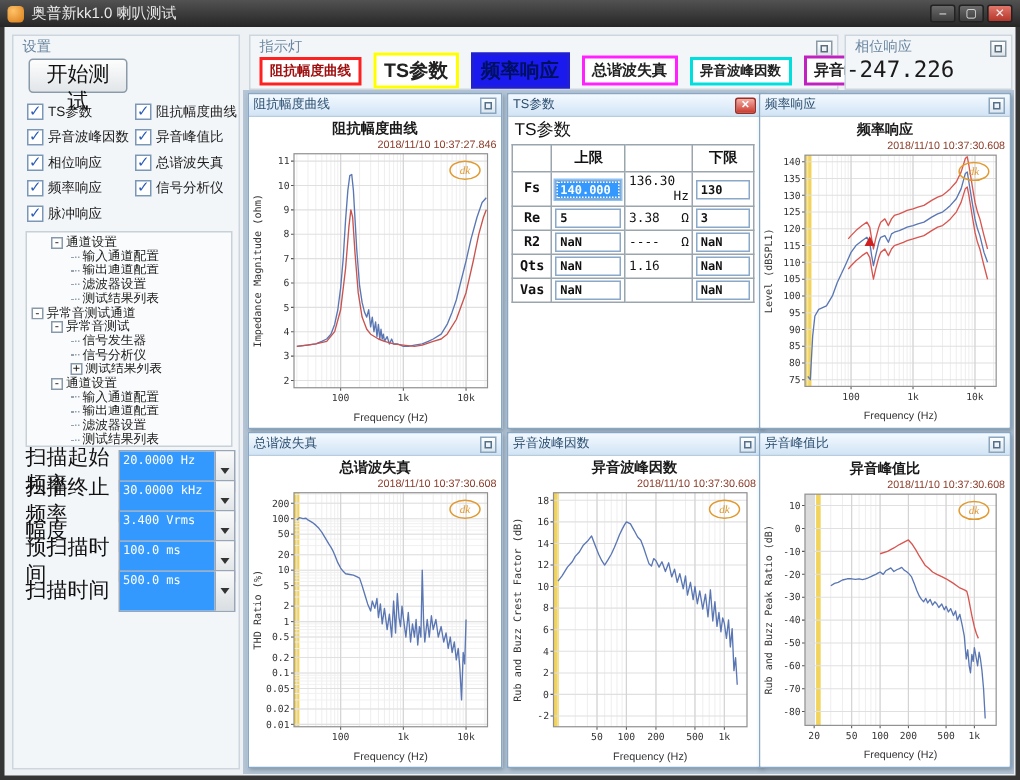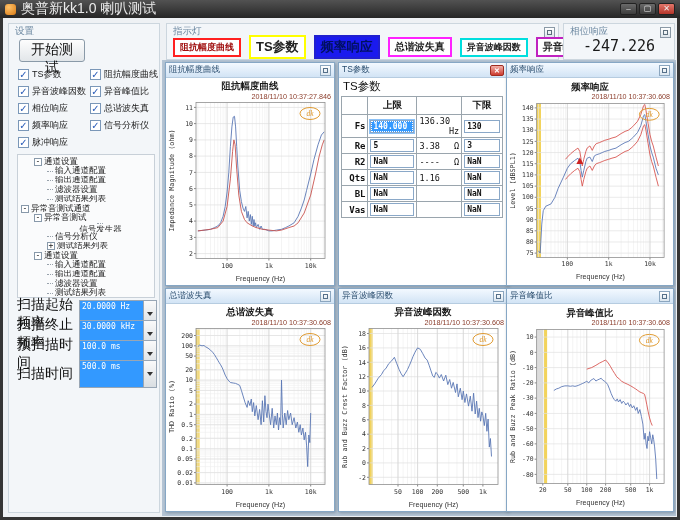--- a/index.html
+++ b/index.html
@@ -1,20 +1,20 @@
 <!DOCTYPE html>
 <html><head>
 <meta charset="utf-8">
 <style>
   html,body{margin:0;padding:0;background:#888;}
   *{box-sizing:border-box;}
   .app{position:relative;width:680px;height:520px;background:#353535;font-family:"Liberation Sans",sans-serif;overflow:hidden;}
   .titlebar{position:absolute;left:0;top:0;right:0;height:18px;background:linear-gradient(#525252,#262626);display:flex;align-items:center;padding:0 5px;}
   .app-icon{width:11px;height:11px;border-radius:3px;background:radial-gradient(circle at 35% 30%,#ffc269,#d97b16);margin-right:5px;flex:none;}
-  .title-text{color:#eaeaea;font-size:14px;white-space:nowrap;}
+  .title-text{color:#eaeaea;font-size:10px;white-space:nowrap;}
   .win-btns{margin-left:auto;display:flex;gap:2px;}
   .wb{width:17px;height:12px;background:linear-gradient(#6a6a6a,#3d3d3d);border:1px solid #222;color:#eee;font-size:8px;line-height:10px;text-align:center;border-radius:2px;}
   .wb.close{background:linear-gradient(#e2766a,#b5352a);}
   .client{position:absolute;left:3px;top:18px;right:3px;bottom:3px;background:#eef1f4;}
   .group{position:absolute;border:1px solid #ccd6de;background:#f3f6f9;}
   .group-title{position:absolute;top:1px;left:6px;font-size:9.5px;color:#6b87a0;}
   .collapse{position:absolute;top:3px;right:3px;width:11px;height:11px;border:1px solid #8a99a6;background:linear-gradient(#ffffff,#dde5eb);display:flex;align-items:center;justify-content:center;}
   .collapse>span{width:5px;height:5px;border:1px solid #5c6e7c;display:block;}
   .settings{left:5px;top:5px;width:152px;height:490px;}
   .start-btn{position:absolute;left:10px;top:15px;width:66px;height:23px;border:1px solid #8a9aa8;border-radius:3px;background:linear-gradient(#fdfdfd,#e2e6e9);font-size:14px;font-family:inherit;color:#111;}
@@ -30,35 +30,35 @@
   .field-row{display:flex;align-items:center;height:20px;}
   .field-label{width:62px;font-size:14px;color:#111;flex:none;}
   .combo{display:flex;align-items:stretch;height:28px;border:1px solid #98a6b5;background:#fff;flex:1;}
   .combo-value{flex:1;background:#3399ff;color:#fff;font:8px "DejaVu Sans Mono",monospace;line-height:12px;padding:0 2px;white-space:nowrap;overflow:hidden;}
   .combo-arrow{width:13px;flex:none;background:linear-gradient(#fafafa,#d9dee2);border-left:1px solid #98a6b5;display:flex;align-items:center;justify-content:center;}
   .combo-arrow::after{content:"";width:0;height:0;border:3px solid transparent;border-top:4px solid #333;margin-top:3px;}
   .indicator{left:163px;top:5px;width:393px;height:37px;}
   .lights{position:absolute;left:6px;top:11px;right:16px;display:flex;align-items:center;gap:8px;}
   .light{display:inline-block;border:2px solid;background:#fff;padding:1px 5px;font-weight:bold;white-space:nowrap;}
   .phase-group{left:560px;top:5px;width:112px;height:37px;}
-  .phase-value{position:absolute;left:0;right:0;top:13px;text-align:center;font:15px "DejaVu Sans Mono",monospace;color:#1a1a1a;}
+  .phase-value{position:absolute;left:0;right:0;top:13px;text-align:left;font:15px "DejaVu Sans Mono",monospace;color:#1a1a1a;}
   .mdi{position:absolute;left:159px;top:42px;width:514px;height:456px;background:#b5c5d5;overflow:hidden;}
   .cw{position:absolute;width:170px;height:224px;border:1px solid #86a7c5;background:#fff;box-shadow:1px 1px 3px rgba(40,60,80,.35);}
   .cw-tb{height:15px;background:linear-gradient(#f3f9ff,#d2e4f5);border-bottom:1px solid #b6cce0;display:flex;align-items:center;padding:0 3px;}
   .cw-title{font-size:8.5px;color:#2a4d6e;white-space:nowrap;overflow:hidden;flex:1;}
   .cw-btn{width:11px;height:11px;flex:none;border:1px solid #8ba6bf;background:linear-gradient(#ffffff,#dbe6ef);display:flex;align-items:center;justify-content:center;}
   .cw-btn>span{width:5px;height:5px;border:1px solid #55708a;display:block;}
   .cw-close{width:14px;height:11px;flex:none;border:1px solid #9f2c20;border-radius:2px;background:linear-gradient(#f2b0a8,#cc3b2f);color:#fff;font-size:7px;line-height:9px;text-align:center;font-weight:bold;}
   .cw-body{position:absolute;left:0;top:15px;right:0;bottom:0;background:#fff;overflow:hidden;}
   .chart-svg{display:block;width:100%;height:100%;}
   .ts-heading{font-size:11.5px;color:#111;padding:1px 4px 2px;}
   .ts-table{border-collapse:collapse;margin:0 2px;width:162px;table-layout:fixed;}
   .ts-table th,.ts-table td{border:1px solid #9aa5ad;padding:1px 2px;vertical-align:middle;}
   .ts-table thead th{font-size:9.5px;font-weight:bold;color:#111;text-align:center;height:18px;font-family:"Liberation Sans",sans-serif;}
-  .ts-name{font:bold 9px "DejaVu Sans Mono",monospace;text-align:right;color:#111;}
+  .ts-name{font:bold 9px "DejaVu Sans Mono",monospace;text-align:center;color:#111;}
   .ts-val{font:8.5px "DejaVu Sans Mono",monospace;color:#111;}
   .ts-val .unit{float:right;}
   .ts-in{border:1px solid #8aa8c8;background:#fff;font:bold 8px "DejaVu Sans Mono",monospace;color:#111;min-height:12px;padding:1px 2px;}
   .ts-in.sel{background:#3399ff;color:#fff;outline:1px dotted #fff;outline-offset:-2px;box-shadow:0 0 0 1px #8cc2f7;}
 </style>
 </head>
 <body>
 
 <div class="app">
   <div class="titlebar">
@@ -136,21 +136,21 @@
             <span>测试结果列表</span>
           </div>
           <div class="tree-row" style="padding-left: 3px;">
             <span class="tg">-</span>
             <span>异常音测试通道</span>
           </div>
           <div class="tree-row" style="padding-left: 16px;">
             <span class="tg">-</span>
             <span>异常音测试</span>
           </div>
-          <div class="tree-row" style="padding-left: 29px; flex-direction: column;">
+          <div class="tree-row" style="padding-left: 29px;">
             <span class="conn"></span>
             <span>信号发生器</span>
           </div>
           <div class="tree-row" style="padding-left: 29px;">
             <span class="conn"></span>
             <span>信号分析仪</span>
           </div>
           <div class="tree-row" style="padding-left: 29px;">
             <span class="tg">+</span>
             <span>测试结果列表</span>
@@ -181,20 +181,27 @@
             <span class="field-label">扫描起始频率</span>
             <div class="combo">
               <span class="combo-value">20.0000 Hz</span>
               <span class="combo-arrow"></span>
             </div>
           </div>
           <div class="field-row">
             <span class="field-label">扫描终止频率</span>
             <div class="combo">
               <span class="combo-value">30.0000 kHz</span>
+              <span class="combo-arrow"></span>
+            </div>
+          </div>
+          <div class="field-row">
+            <span class="field-label">幅度</span>
+            <div class="combo">
+              <span class="combo-value">3.400 Vrms</span>
               <span class="combo-arrow"></span>
             </div>
           </div>
           <div class="field-row">
             <span class="field-label">预扫描时间</span>
             <div class="combo">
               <span class="combo-value">100.0 ms</span>
               <span class="combo-arrow"></span>
             </div>
           </div>
@@ -375,30 +382,20 @@
                   <td>
                     <div class="ts-in">NaN</div>
                   </td>
                 </tr>
                 <tr>
                   <th class="ts-name">Qts</th>
                   <td>
                     <div class="ts-in">NaN</div>
                   </td>
                   <td class="ts-val"><span>1.16</span></td>
-                  <td>
-                    <div class="ts-in">NaN</div>
-                  </td>
-                </tr>
-                <tr>
-                  <th class="ts-name">BL</th>
-                  <td>
-                    <div class="ts-in">NaN</div>
-                  </td>
-                  <td class="ts-val"><span></span></td>
                   <td>
                     <div class="ts-in">NaN</div>
                   </td>
                 </tr>
                 <tr>
                   <th class="ts-name">Vas</th>
                   <td>
                     <div class="ts-in">NaN</div>
                   </td>
                   <td class="ts-val"><span></span></td>

